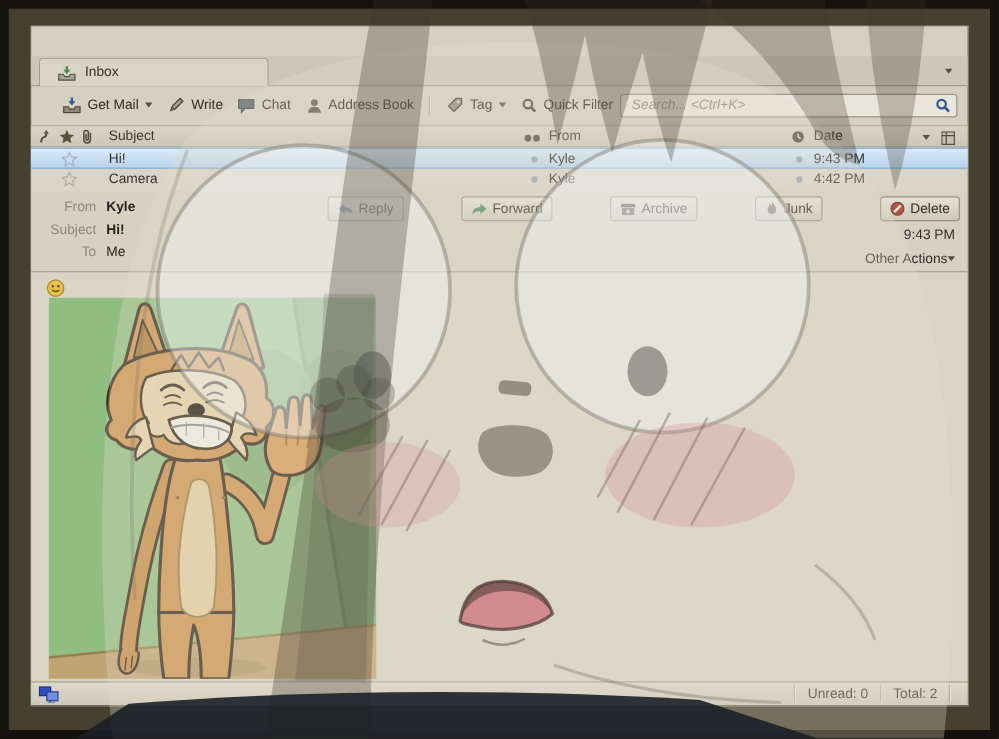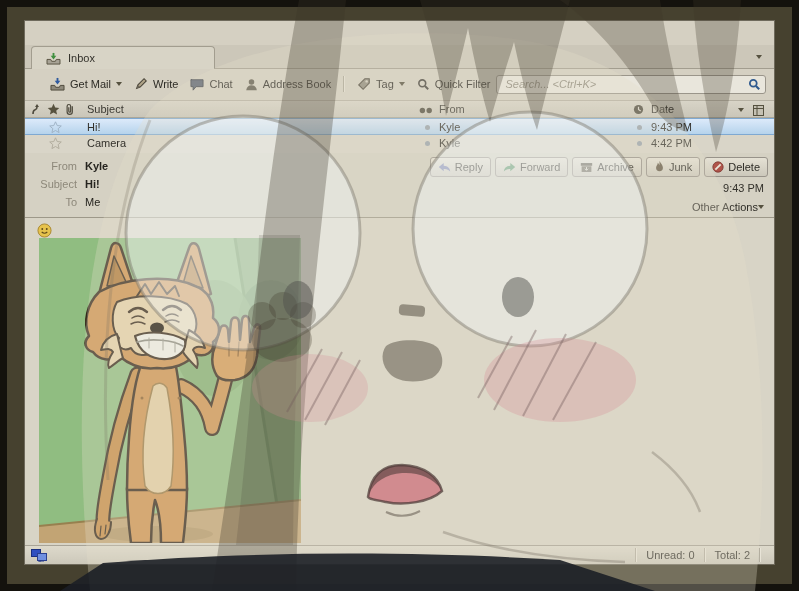--- a/index.html
+++ b/index.html
@@ -42,21 +42,21 @@
   .dot{width:5px;height:5px;border-radius:50%;background:#98a2ab;display:inline-block;}
   
   .msg-header{position:absolute;left:0;top:132px;width:100%;height:65px;background:#d5d1c3;
        border-bottom:1px solid #9d9889;box-sizing:border-box;}
   .mh-row{position:absolute;left:0;display:flex;}
   .mh-label{width:52px;text-align:right;color:#8d887a;}
   .mh-value{margin-left:8px;color:#26241f;}
   .bold{font-weight:bold;}
   .actions{position:absolute;top:4px;right:6px;display:flex;gap:4px;}
   .abtn{display:inline-flex;align-items:center;gap:4px;height:18px;padding:0 7px;border:1px solid #98938a;border-radius:3px;
-        background:linear-gradient(#e5e1d4,#ccc8bb);color:#2f2d27;}
+        background:linear-gradient(#e5e1d4,#ccc8bb);color:#2f2d27;margin-left:42px;}
   .mh-time{position:absolute;right:10px;top:29px;color:#33312b;}
   .other-actions{position:absolute;right:10px;top:48px;display:flex;align-items:center;gap:0;color:#2f2d27;}
   
   .msg-body{position:absolute;left:0;top:197px;width:100%;height:327px;background:#d8d4c6;}
   .emoticon{position:absolute;left:12px;top:5px;}
   .fox-image{position:absolute;left:14px;top:20px;width:262px;height:305px;}
   
   .statusbar{position:absolute;left:0;top:524px;width:100%;height:19px;
        background:linear-gradient(#ddd9cb,#ccc8ba);border-top:1px solid #a8a396;box-sizing:border-box;}
   .sb-icon{position:absolute;left:6px;top:3px;}

